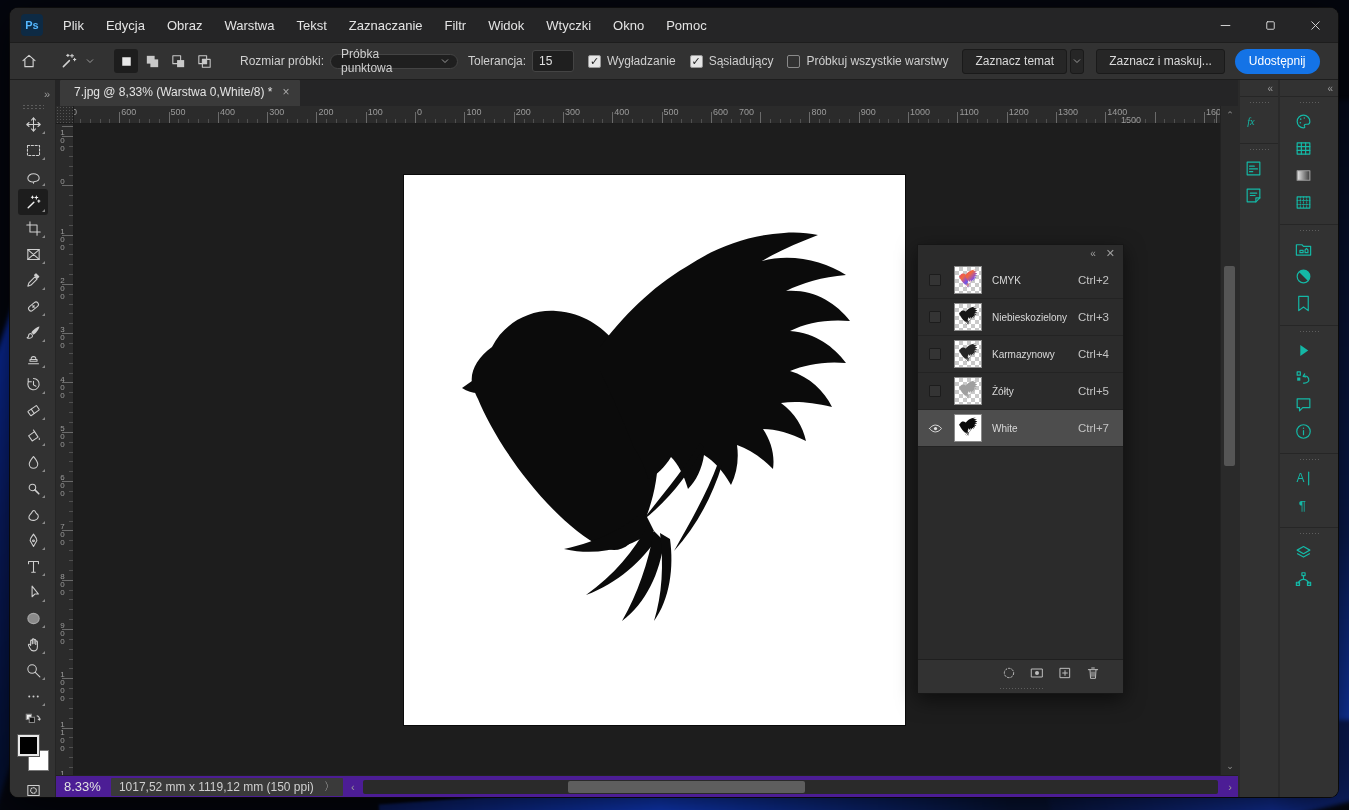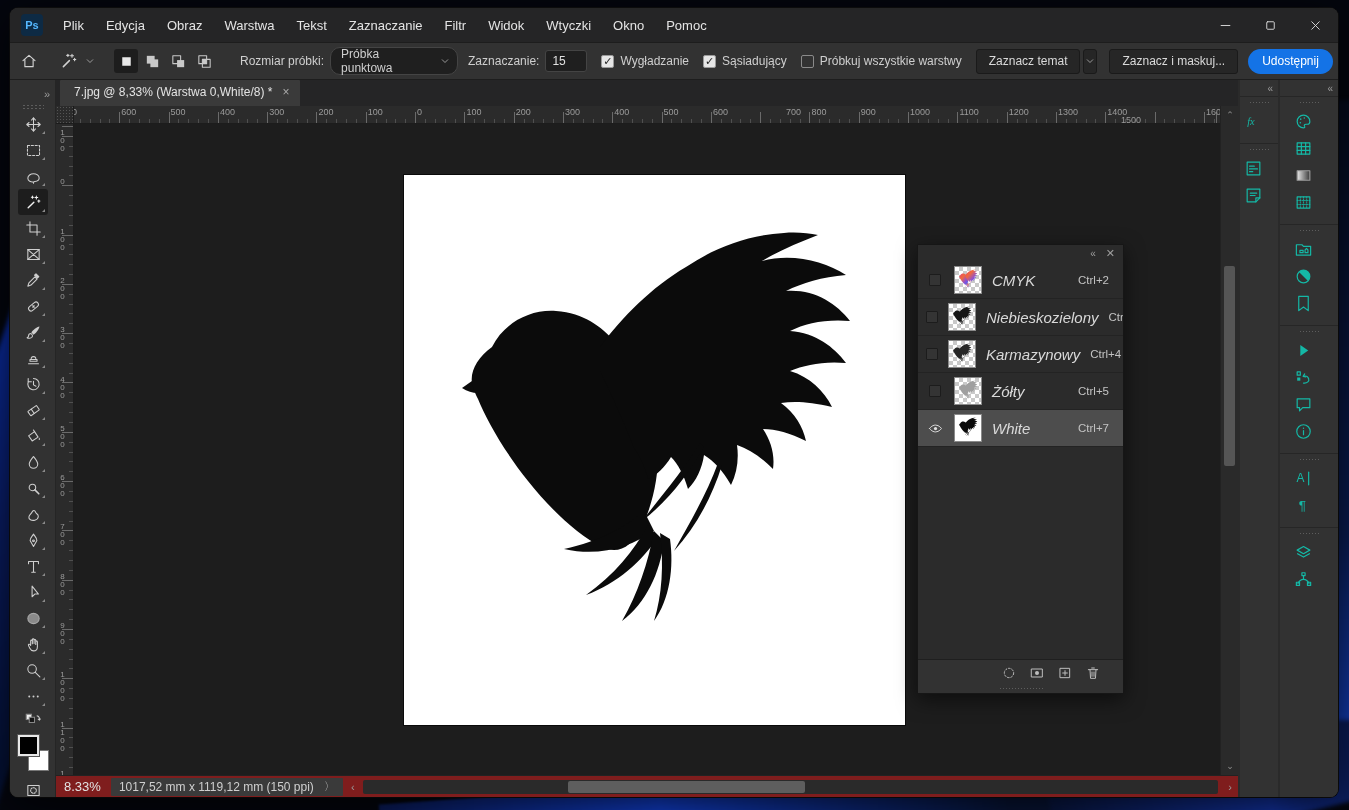--- a/index.html
+++ b/index.html
@@ -42,21 +42,21 @@
   .ob-icon { width:26px; height:26px; display:flex; align-items:center; justify-content:center; color:#d2d2d2; }
   .ob-icon svg { width:18px; height:18px; }
   .ob-sep { width:1px; height:24px; background:#232323; margin:0 7px; }
   .tool-preset { display:flex; align-items:center; gap:2px; padding:2px 4px; border-radius:3px; }
   .chev { width:12px; height:12px; color:#bdbdbd; }
   .mode-group { display:flex; gap:2px; }
   .mode-btn { width:24px; height:24px; border-radius:3px; display:flex; align-items:center; justify-content:center; color:#c9c9c9; }
   .mode-btn.active { background:#1d1d1d; color:#e8e8e8; }
   .mode-btn svg { width:17px; height:17px; }
   .ob-label { margin:0 6px 0 10px; white-space:nowrap; }
-  .ob-select { background:#1f1f1f; border:1px solid #444; border-radius:10px; height:28px;
+  .ob-select { background:#1f1f1f; border:1px solid #444; border-radius:10px; height:15px;
     display:flex; align-items:center; padding:0 6px 0 10px; gap:10px; min-width:128px; justify-content:space-between; }
   .ob-input { width:42px; height:22px; background:#1f1f1f; border:1px solid #444; border-radius:3px;
     color:#e0e0e0; font-size:12px; padding:0 6px; font-family:inherit; }
   .cb { display:flex; align-items:center; gap:6px; margin-left:14px; white-space:nowrap; }
   .cb .box { width:13px; height:13px; border-radius:2px; background:#e6e6e6; border:1px solid #9a9a9a;
     display:flex; align-items:center; justify-content:center; color:#1d1d1d; font-size:11px; line-height:1; }
   .cb .box.un { background:transparent; border:1px solid #8a8a8a; }
   .btn { background:#262626; border:1px solid #1a1a1a; border-radius:3px; height:25px;
     display:flex; align-items:center; padding:0 12px; color:#dadada; white-space:nowrap; }
   .btn-chev { width:26px; height:25px; background:#262626; border:1px solid #1a1a1a; border-radius:3px;
@@ -111,21 +111,21 @@
   .canvas { position:absolute; left:64px; top:44px; right:118px; bottom:22px; background:#1d1d1d; overflow:hidden; }
   .page { position:absolute; left:330px; top:51px; width:501px; height:550px; background:#ffffff;
     box-shadow:0 0 0 1px rgba(0,0,0,.65); }
 
   
   .vscroll { position:absolute; right:100px; top:26px; width:18px; bottom:22px; background:#2a2a2a; border-left:1px solid #222; }
   .vscroll .arr { position:absolute; left:0; width:18px; height:14px; display:flex; align-items:center; justify-content:center; color:#8f8f8f; font-size:9px; }
   .vthumb { position:absolute; left:3px; width:11px; top:160px; height:200px; background:#555; border-radius:2px; }
 
   
-  .bottombar { position:absolute; left:46px; right:100px; bottom:0; height:22px; background:#7f1d1d; border-top:1px solid #222;
+  .bottombar { position:absolute; left:46px; right:100px; bottom:0; height:22px; background:#4c1d95; border-top:1px solid #222;
     display:flex; align-items:center; font-size:12px; }
   .zoom-val { color:#e2e2e2; font-size:13px; padding:0 10px 0 8px; }
   .doc-info { background:#3a3a3a; height:18px; display:flex; align-items:center; padding:0 8px; color:#cfcfcf; gap:10px; border-radius:1px; }
   .doc-info .exp { color:#b5b5b5; font-size:11px; }
   .hs-left { color:#9a9a9a; padding:0 8px; font-size:11px; }
   .hscroll { flex:1; position:relative; height:14px; margin-right:4px; background:#2a2a2a; border-radius:2px; }
   .hthumb { position:absolute; left:205px; width:237px; top:1px; height:12px; background:#5e5e5e; border-radius:2px; }
   .hs-right { color:#9a9a9a; padding:0 6px; font-size:11px; }
 
   
@@ -149,21 +149,21 @@
   .panel-tab { background:#3f3f3f; color:#eee; font-size:11.5px; font-weight:bold; padding:5px 12px 5px 12px; border-radius:3px 3px 0 0; margin-left:0; }
   .panel-menu { margin-left:auto; color:#bdbdbd; padding:0 8px 4px 0; }
   .panel-body { flex:1; background:#2b2b2b; position:relative; overflow:hidden; }
   .ch-row { height:37px; display:flex; align-items:center; border-bottom:1px solid #232323; padding-left:8px; gap:10px; }
   .ch-row.selected { background:#4d4d4d; }
   .ch-vis { width:18px; height:14px; display:flex; align-items:center; justify-content:center; color:#e0e0e0; }
   .ch-vis .vbox { width:12px; height:12px; border:1px solid #1c1c1c; background:#343434; border-radius:1px; }
   .ch-vis svg { width:15px; height:15px; }
   .ch-thumb { width:28px; height:28px; border:1px solid #8a8a8a; display:flex; align-items:center; justify-content:center; background:#fff; }
   .ch-thumb.checker { background:repeating-conic-gradient(#c9c9c9 0% 25%, #ffffff 0% 50%); background-size:8px 8px; }
-  .ch-name { font-size:15px; color:#d9d9d9; flex:1;font-style:italic; }
+  .ch-name { font-size:10px; color:#d9d9d9; flex:1; }
   .ch-key { font-size:11.5px; color:#c3c3c3; padding-right:14px; }
   .panel-footer { height:26px; border-top:1px solid #1f1f1f; background:#323232; display:flex; align-items:center;
     justify-content:flex-end; gap:12px; padding-right:22px; color:#bdbdbd; }
   .panel-footer svg { width:16px; height:16px; }
   .panel-grip { height:8px; background:#323232; display:flex; align-items:center; justify-content:center; }
   .panel-grip .g { width:44px; height:4px; background-image:radial-gradient(#5d5d5d 0.8px, transparent 1px); background-size:3px 3px; }
 
   svg { display:block; }
 </style>
 </head>
@@ -287,21 +287,21 @@
     <div class="ob-sep"></div>
     <span class="ob-label">Rozmiar próbki:</span>
     <div class="ob-select">
       <span>Próbka punktowa</span>
       <span class="chev">
           <svg viewBox="0 0 24 24" width="12" height="12" fill="none" stroke="currentColor" stroke-width="1.5" stroke-linecap="round" stroke-linejoin="round">
             <path d="M6.5 9.5l5.5 5.5 5.5-5.5"></path>
           </svg>
         </span>
     </div>
-    <span class="ob-label">Zaznaczanie:</span>
+    <span class="ob-label">Tolerancja:</span>
     <input class="ob-input" value="15" style="">
     <div id="ob-checkboxes" style="display:flex">
         <label class="cb">
           <span class="box ">✓</span>
           <span>Wygładzanie</span>
         </label>
         <label class="cb">
           <span class="box ">✓</span>
           <span>Sąsiadujący</span>
         </label>
@@ -512,21 +512,21 @@
         <span class="hlabel" style="left: 195.2px;">300</span>
         <span class="hlabel" style="left: 244.5px;">200</span>
         <span class="hlabel" style="left: 293.8px;">100</span>
         <span class="hlabel" style="left: 343.1px;">0</span>
         <span class="hlabel" style="left: 392.4px;">100</span>
         <span class="hlabel" style="left: 441.7px;">200</span>
         <span class="hlabel" style="left: 491px;">300</span>
         <span class="hlabel" style="left: 540.3px;">400</span>
         <span class="hlabel" style="left: 589.6px;">500</span>
         <span class="hlabel" style="left: 638.9px;">600</span>
-        <span class="hlabel" style="left: 712px;">700</span>
+        <span class="hlabel" style="left: 665px;">700</span>
         <span class="hlabel" style="left: 737.5px;">800</span>
         <span class="hlabel" style="left: 786.8px;">900</span>
         <span class="hlabel" style="left: 836.1px;">1000</span>
         <span class="hlabel" style="left: 885.4px;">1100</span>
         <span class="hlabel" style="left: 934.7px;">1200</span>
         <span class="hlabel" style="left: 984px;">1300</span>
         <span class="hlabel" style="left: 1033.3px;">1400</span>
         <span class="hlabel" style="left: 1047px; margin-top: 8px;">1500</span>
         <span class="hlabel" style="left: 1131.9px;">1600</span>
       </div>

